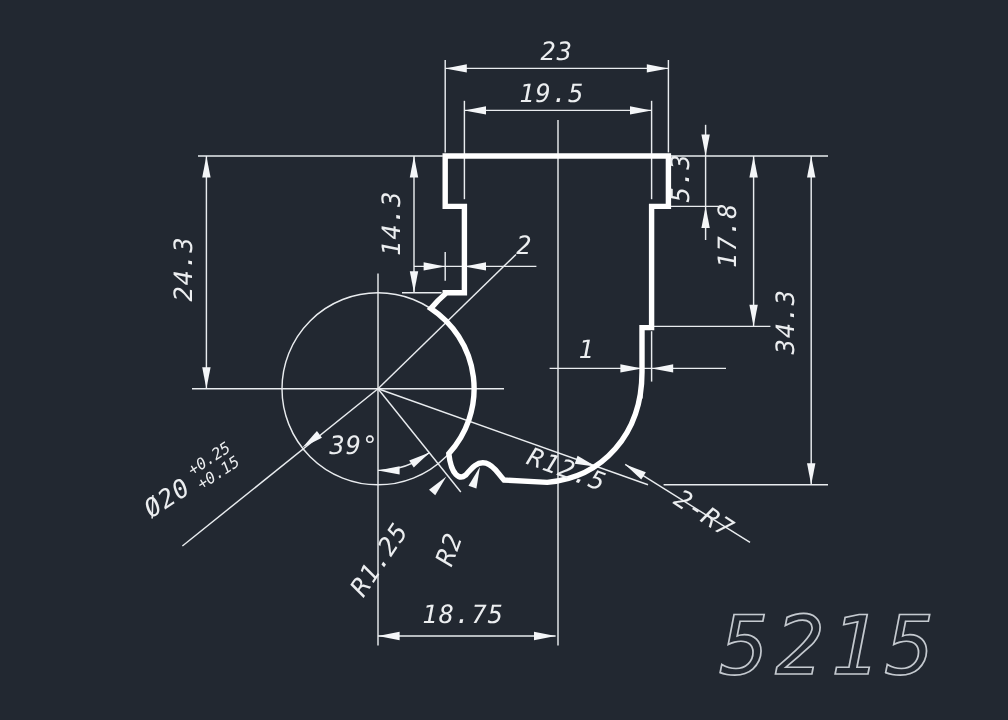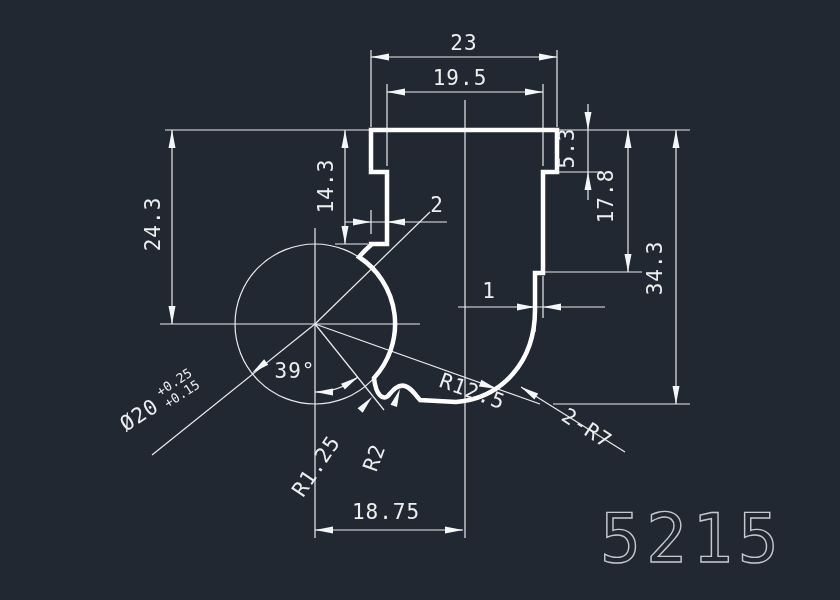--- a/index.html
+++ b/index.html
@@ -2,21 +2,21 @@
 <html><head>
 <meta charset="utf-8">
 <style>
   html,body{margin:0;padding:0;}
   body{
     width:840px;height:600px;
     background:#222831;
     font-family:"DejaVu Sans Mono", monospace;
     overflow:hidden;
   }
-  .stage{position:relative;width:840px;height:600px;}
+  .stage{position:relative;width:840px;height:600px;font-style:italic;}
   svg{display:block;}
   .dim-text{
     fill:#eceef0;
     font-family:"DejaVu Sans Mono", monospace;
     font-size:21px;
     letter-spacing:1px;
   }
   .dim-text.small{font-size:13px;letter-spacing:0;}
   .part-no{
     fill:none;

